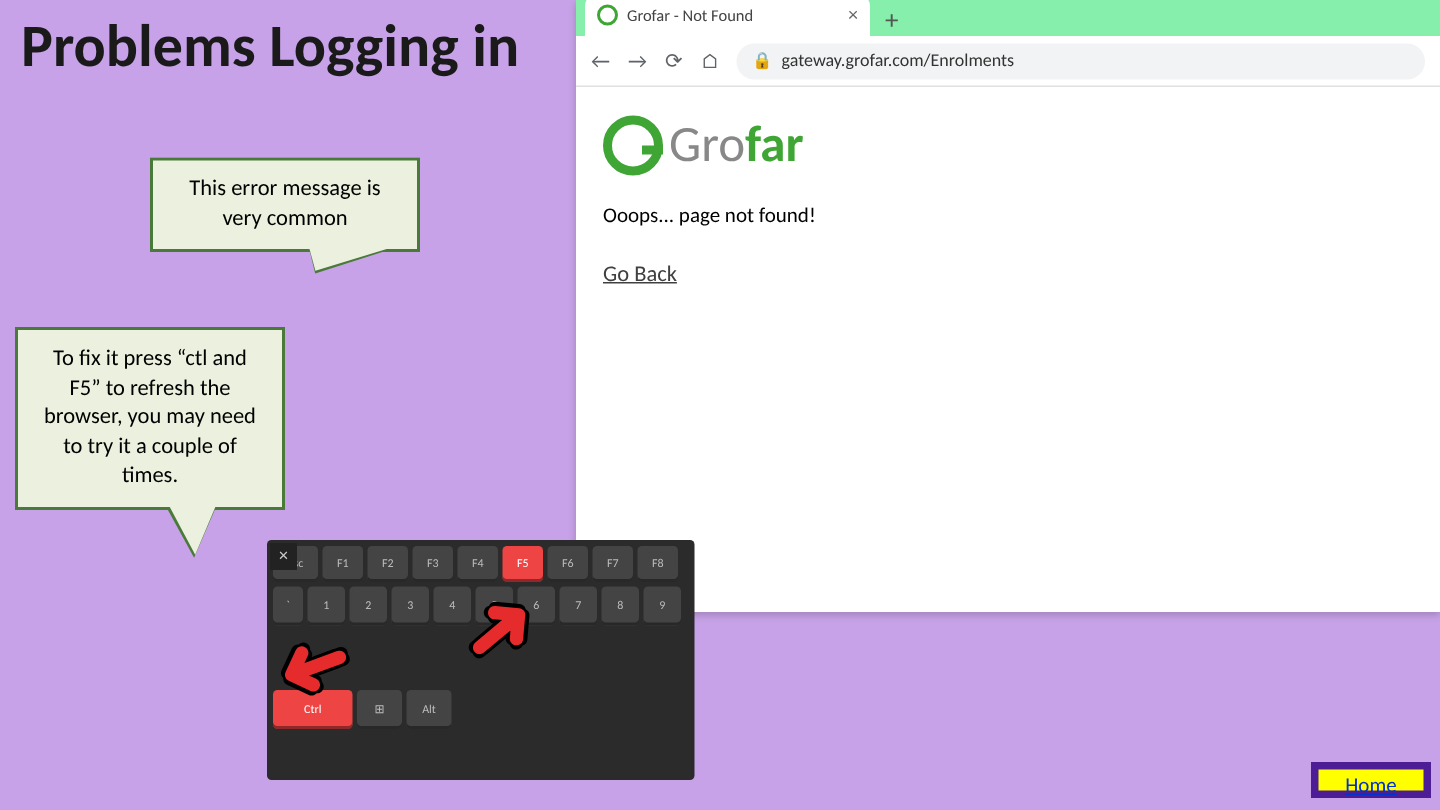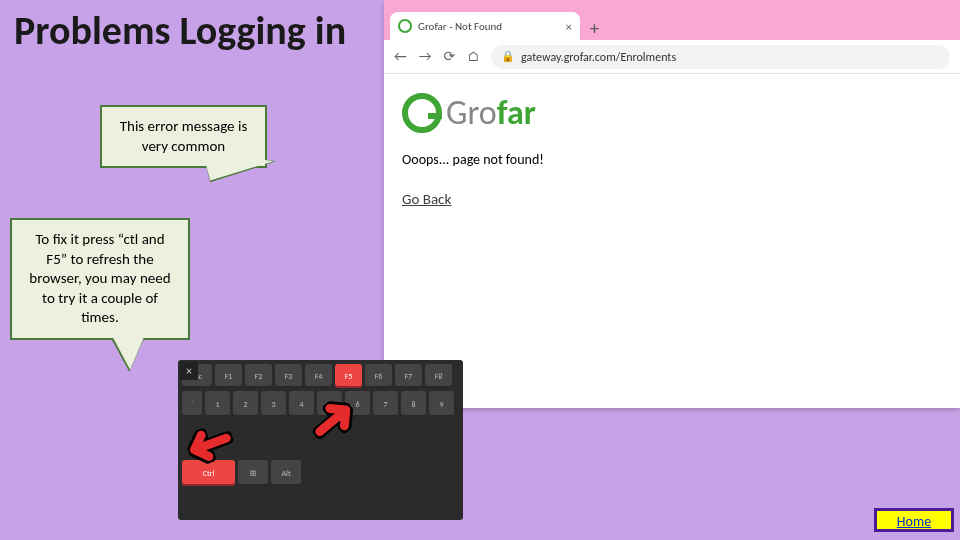--- a/index.html
+++ b/index.html
@@ -24,21 +24,21 @@
     background: #ebf1de;
     border: 2px solid #4a7a3a;
     padding: 10px 14px;
     font-size: 15px;
     text-align: center;
     line-height: 1.3;
   }
   .callout-1 {
     top: 105px;
     left: 100px;
-    width: 167px;
+    width: 180px;
   }
   .callout-2 {
     top: 218px;
     left: 10px;
     width: 180px;
   }
   .tail {
     position: absolute;
     width: 0;
     height: 0;
@@ -81,22 +81,22 @@
   .browser {
     position: absolute;
     top: 0;
     left: 384px;
     width: 576px;
     height: 408px;
     background: #fff;
     box-shadow: 0 2px 5px rgba(0,0,0,.2);
   }
   .tab-strip {
-    height: 40px;
-    background: #f9a8d4;
+    height: 24px;
+    background: #86efac;
     display: flex;
     align-items: flex-end;
   }
   .tab {
     background: #fff;
     height: 28px;
     width: 190px;
     margin-left: 6px;
     border-radius: 8px 8px 0 0;
     display: flex;
@@ -250,21 +250,21 @@
     left: 130px;
     transform: rotate(-40deg);
   }
   .home-btn {
     position: absolute;
     bottom: 8px;
     right: 6px;
     width: 80px;
     height: 24px;
     background: #ffff00;
-    border: 3px solid #4c1d95;
+    border: 5px solid #4c1d95;
     color: #0033cc;
     text-decoration: underline;
     font-size: 14px;
     text-align: center;
     line-height: 22px;
     cursor: pointer;
   }
 </style>
 </head>
 <body>

